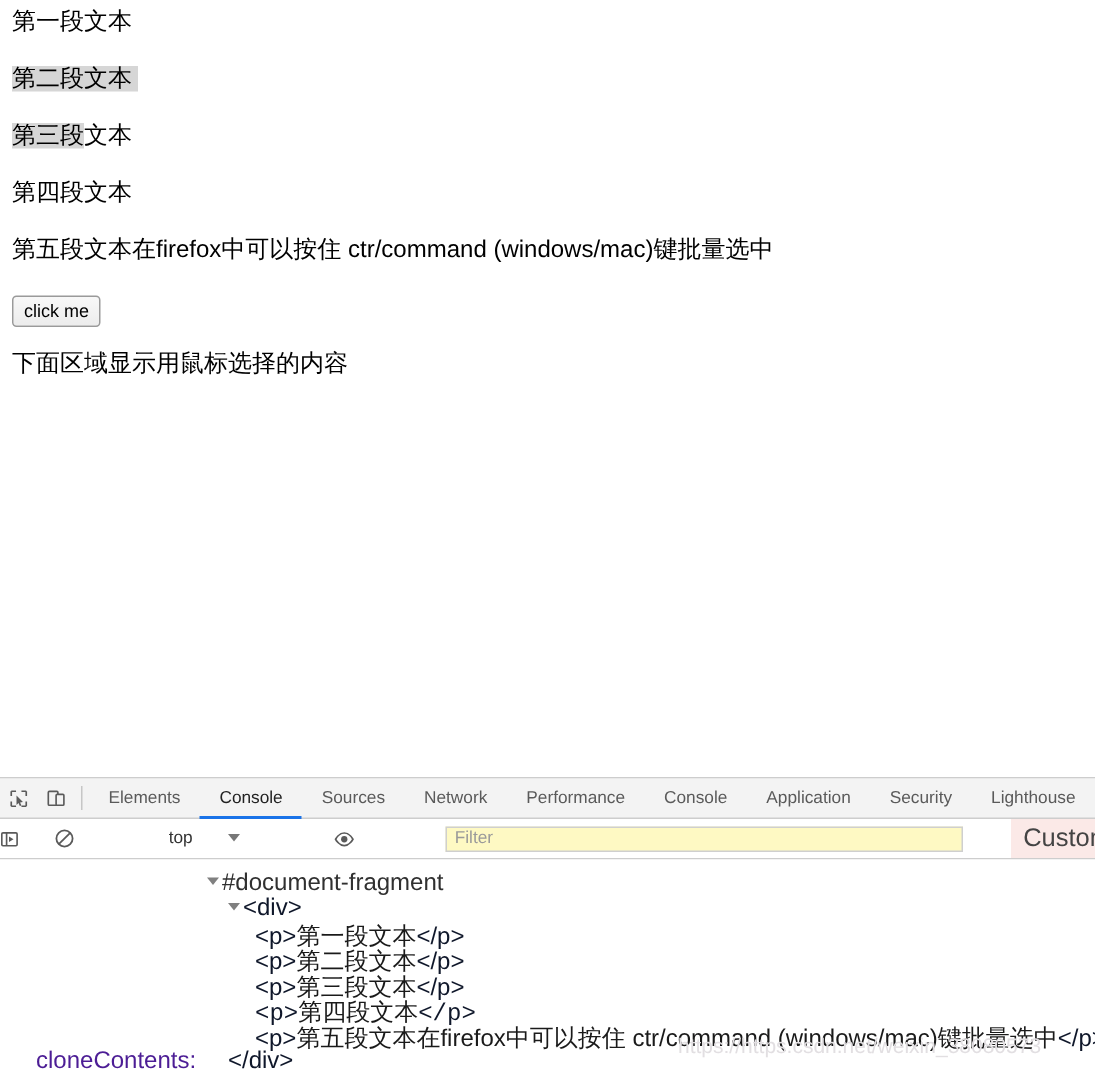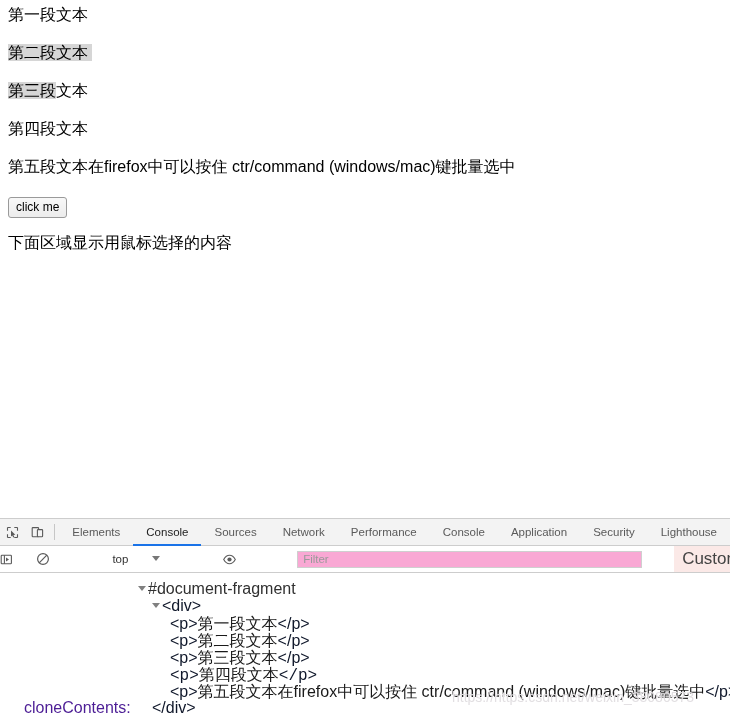--- a/index.html
+++ b/index.html
@@ -148,21 +148,21 @@
   #filter-input {
     flex: 0 0 auto;
     width: 345px;
     height: 17px;
     margin-left: 6px;
     padding: 0 5px;
     font-size: 11.5px;
     font-family: "Liberation Sans", "DejaVu Sans", sans-serif;
     color: #333;
     border: 1px solid #cfcfcf;
-    background: #f9a8d4;
+    background: #fef9c3;
     box-sizing: border-box;
     outline: none;
   }
   #filter-input::placeholder { color: #9a9a9a; }
   #level-badge {
     margin-left: 9px;
     height: 26px;
     display: flex;
     align-items: center;
     padding: 0 8px;

